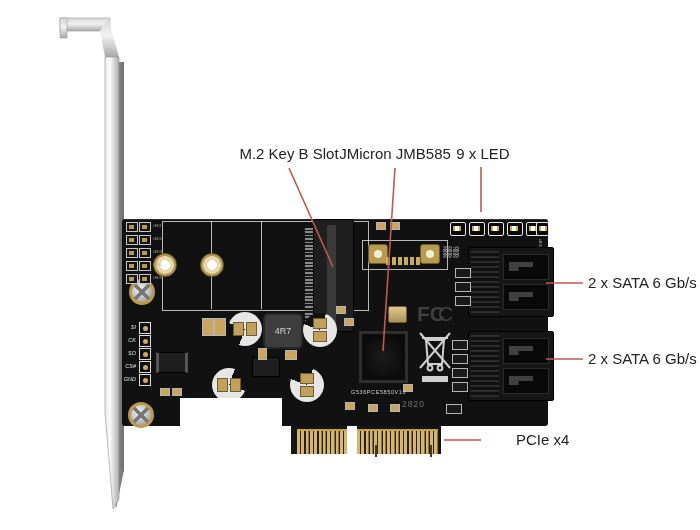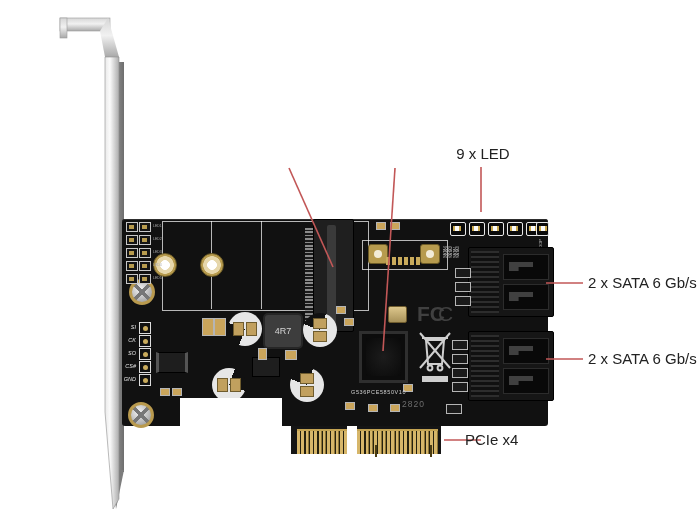--- a/index.html
+++ b/index.html
@@ -271,18 +271,20 @@
     <g stroke="#c25757" stroke-width="1.6">
       <line x1="289" y1="168" x2="333" y2="267"></line>
       <line x1="395" y1="168" x2="383" y2="351"></line>
       <line x1="481" y1="167" x2="481" y2="212"></line>
       <line x1="546" y1="283" x2="583" y2="283"></line>
       <line x1="546" y1="359" x2="583" y2="359"></line>
       <line x1="444" y1="440" x2="481" y2="440"></line>
     </g>
   </svg>
 
+  <div class="callout centered" style="left:289px;top:146px;z-index:10">M.2 Key B Slot</div>
+  <div class="callout centered" style="left:395px;top:146px;z-index:10">JMicron JMB585</div>
   <div class="callout centered" style="left:483px;top:146px;z-index:10">9 x LED</div>
   <div class="callout" style="left:588px;top:275px;z-index:10">2 x SATA 6 Gb/s</div>
   <div class="callout" style="left:588px;top:351px;z-index:10">2 x SATA 6 Gb/s</div>
-  <div class="callout" style="left:465px;top:432px;z-index:10">PCIe x4</div>
+  <div class="callout" style="left:516px;top:432px;z-index:10">PCIe x4</div>
 
 </div>
 
 </body></html>

